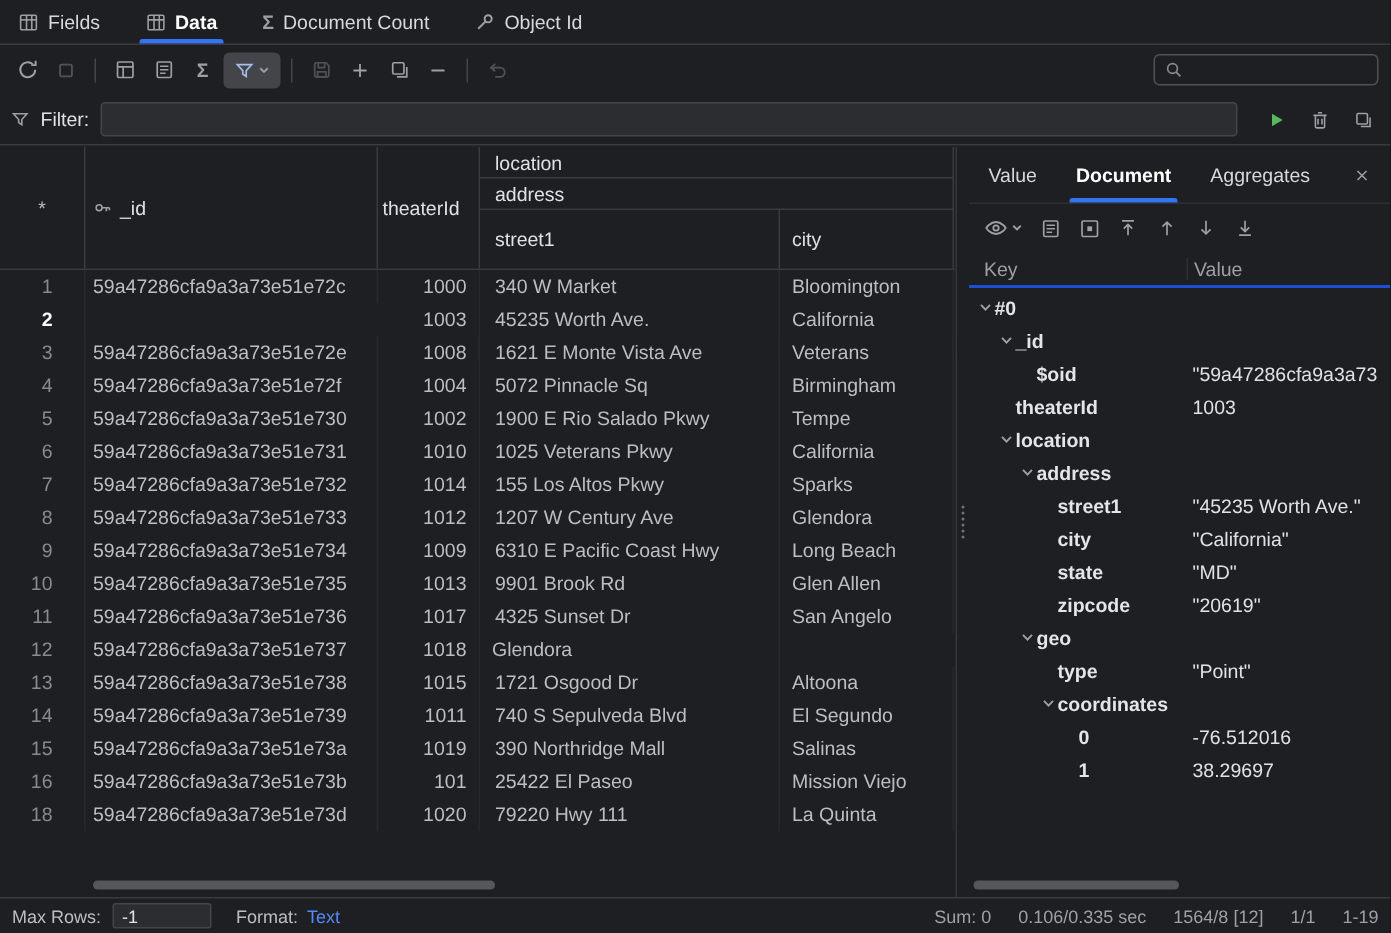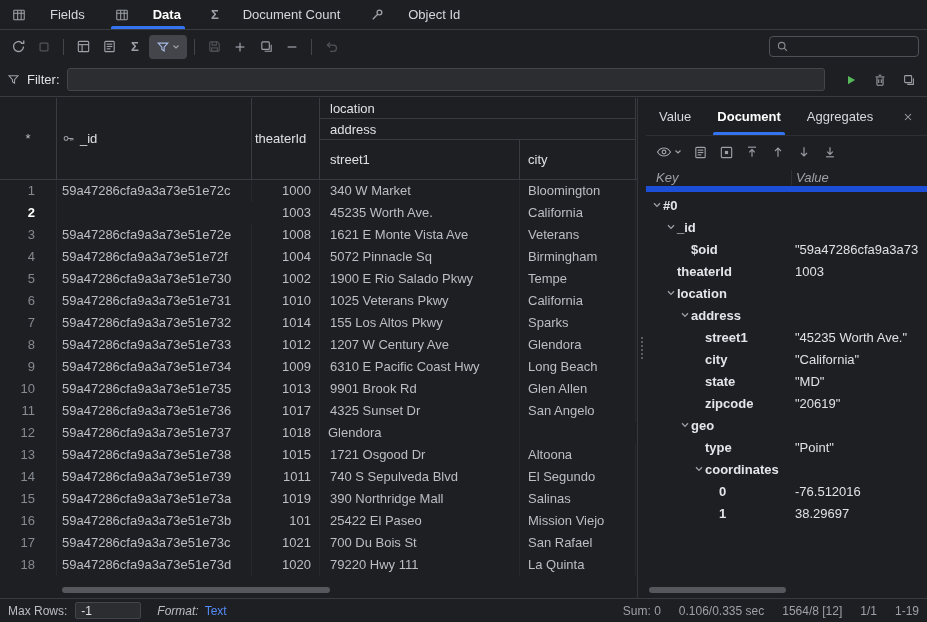--- a/index.html
+++ b/index.html
@@ -4,21 +4,21 @@
 <style>
   * { box-sizing: border-box; margin: 0; padding: 0; }
   html,body { background:#141517; }
   .app {
     position: relative; width: 927px; height: 622px;
     background: #1e1f22; color: #dfe1e5; overflow: hidden;
     font-family: "Liberation Sans", sans-serif; font-size: 13px;
   }
   
   .tabbar { height:30px; display:flex; align-items:stretch; padding-left:12px; gap:30px; border-bottom:1px solid #393b40; }
-  .tab { display:flex; align-items:center; gap:24px; position:relative; color:#d5d8de; cursor:default; }
+  .tab { display:flex; align-items:center; gap:6px; position:relative; color:#d5d8de; cursor:default; }
   .tab.active { color:#ffffff; font-weight:bold; }
   .tab.active::after { content:""; position:absolute; left:-4px; right:-4px; bottom:0; height:3px; background:#3574f0; border-radius:2px 2px 0 0; }
   .glyph { color:#9da0a8; font-size:13px; font-weight:bold; }
   
   .toolbar { height:33px; display:flex; align-items:center; padding:0 6px; gap:2px; }
   .tbtn { width:24px; height:24px; display:flex; align-items:center; justify-content:center; border-radius:4px; }
   .tbtn.disabled { opacity:.4; }
   .tbtn.pill { width:38px; background:#43454a; gap:2px; }
   .tsep { width:1px; height:16px; background:#43454a; margin:0 5px; }
   .searchbox { margin-left:auto; margin-right:2px; width:150px; height:21px; border:1px solid #4e5157; border-radius:4px; display:flex; align-items:center; padding:0 6px; gap:5px; }
@@ -57,21 +57,21 @@
   .splitter { width:9px; flex:none; border-left:1px solid #35373b; display:flex; flex-direction:column; align-items:center; justify-content:center; gap:2px; }
   .splitter i { width:2px; height:2px; border-radius:50%; background:#6f7378; }
   
   .side { flex:1; display:flex; flex-direction:column; position:relative; overflow:hidden; }
   .side-tabs { height:38px; flex:none; display:flex; align-items:stretch; padding:0 13px; gap:26px; border-bottom:1px solid #2d2f33; }
   .stab { display:flex; align-items:center; position:relative; color:#d5d8de; }
   .stab.active { color:#ffffff; font-weight:bold; }
   .stab.active::after { content:""; position:absolute; left:-4px; right:-4px; bottom:0; height:3px; background:#3574f0; border-radius:2px 2px 0 0; }
   .side-close { margin-left:auto; display:flex; align-items:center; }
   .side-toolbar { height:32px; flex:none; display:flex; align-items:center; padding:0 6px; gap:2px; }
-  .side-colheader { height:24px; flex:none; display:flex; align-items:center; border-bottom:6px solid #1d4ed8; color:#9da0a8;font-style:italic; }
+  .side-colheader { height:24px; flex:none; display:flex; align-items:center; border-bottom:2px solid #1d4ed8; color:#9da0a8; }
   .sch-key { width:145px; padding-left:10px; }
   .sch-val { padding-left:4px; border-left:1px solid #2d2f33; flex:1; }
   .tree { flex:1; overflow:hidden; padding-top:2px; }
   .tree-row { display:flex; height:22px; align-items:center; }
   .tree-key { width:145px; flex:none; display:flex; align-items:center; white-space:nowrap; overflow:hidden; }
   .tree-chevron { width:13px; flex:none; display:inline-flex; justify-content:center; align-items:center; }
   .tree-key-label { font-weight:bold; color:#e3e5ea; }
   .tree-value { flex:1; position:relative; white-space:nowrap; overflow:hidden; padding-left:4px; color:#dfe1e5; }
   
   .statusbar { position:absolute; left:0; right:0; bottom:0; height:24px; border-top:1px solid #393b40; background:#1e1f22; display:flex; align-items:center; padding:0 8px; gap:8px; font-size:12px; color:#bcbec4; }
@@ -419,27 +419,20 @@
             <div class="tcell c-city">Salinas</div>
           </div>
           <div class="trow">
             <div class="tcell c-num">16</div>
             <div class="tcell c-id">59a47286cfa9a3a73e51e73b</div>
             <div class="tcell c-theater">101</div>
             <div class="tcell c-street">25422 El Paseo</div>
             <div class="tcell c-city">Mission Viejo</div>
           </div>
           <div class="trow">
-            <div class="tcell c-num">17</div>
-            <div class="tcell c-id">59a47286cfa9a3a73e51e73c</div>
-            <div class="tcell c-theater">1021</div>
-            <div class="tcell c-street">700 Du Bois St</div>
-            <div class="tcell c-city">San Rafael</div>
-          </div>
-          <div class="trow">
             <div class="tcell c-num">18</div>
             <div class="tcell c-id">59a47286cfa9a3a73e51e73d</div>
             <div class="tcell c-theater">1020</div>
             <div class="tcell c-street">79220 Hwy 111</div>
             <div class="tcell c-city">La Quinta</div>
           </div>
         </div>
       <div class="hscroll grid-scroll"></div>
     </div>
 
@@ -677,21 +670,21 @@
             <div class="tree-value">38.29697</div>
           </div>
         </div>
       <div class="hscroll side-scroll"></div>
     </div>
   </div>
 
   <div class="statusbar">
     <span>Max Rows:</span>
     <input class="maxrows-input" value="-1" style="">
-    <span style="margin-left:8px;font-style:italic;">Format:</span>
+    <span style="margin-left:8px;">Format:</span>
     <span class="fmt-value">Text</span>
     <span class="status-right">
         <span>Sum: 0</span>
         <span>0.106/0.335 sec</span>
         <span>1564/8 [12]</span>
         <span>1/1</span>
         <span>1-19</span>
       </span>
   </div>
 

